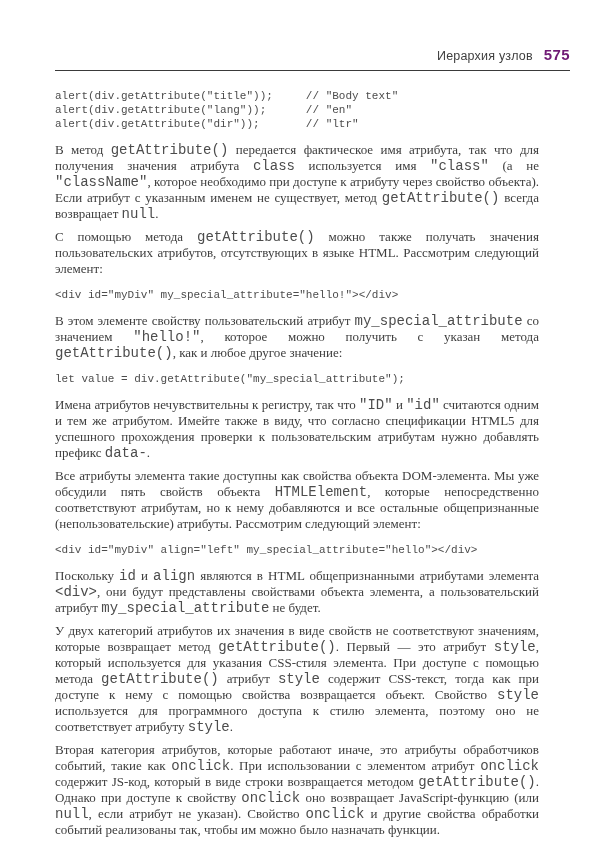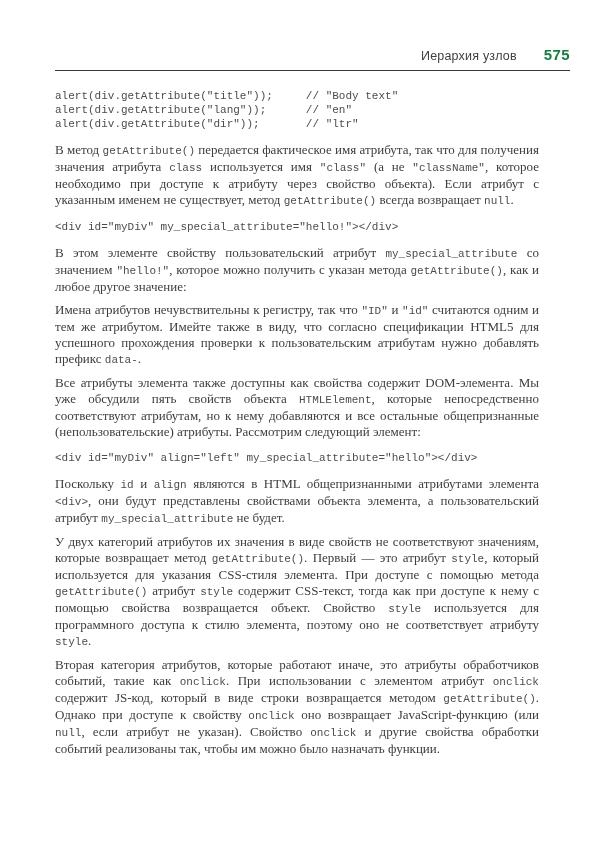--- a/index.html
+++ b/index.html
@@ -12,32 +12,32 @@
     overflow: hidden;
     font-family: "Liberation Serif", serif;
     color: #3d3d3d;
   }
   .page-header { padding: 46px 30px 0 55px; }
   .header-row {
     width: 515px;
     display: flex;
     justify-content: flex-end;
     align-items: baseline;
-    gap: 27px;
+    gap: 11px;
     font-family: "Liberation Sans", sans-serif;
   }
   .running-head {
     font-size: 12.5px;
     color: #3f3f3f;
     letter-spacing: 0.2px;
   }
   .page-number {
     font-size: 15px;
     font-weight: bold;
-    color: #15803d;
+    color: #701a75;
     letter-spacing: 0.4px;
   }
   .header-rule {
     width: 515px;
     height: 1px;
     background: #3a3a3a;
     margin-top: 7px;
   }
   .page-body {
     width: 484px;
@@ -51,42 +51,44 @@
     font-family: "Liberation Mono", monospace;
     font-size: 11px;
     line-height: 14px;
     color: #4c4c4c;
     margin: 11px 0 11px;
     white-space: pre;
     text-align: left;
   }
   .inline-code {
     font-family: "Liberation Mono", monospace;
-    font-size: 11px;
+    font-size: 14px;
     color: #4c4c4c;
   }
 </style>
 </head>
 <body>
 
 <div class="page">
   <header class="page-header">
     <div class="header-row">
       <span class="running-head">Иерархия узлов</span>
       <span class="page-number">575</span>
     </div>
     <div class="header-rule"></div>
   </header>
   <main class="page-body" id="page-body">
       <pre class="code-block">alert(div.getAttribute("title"));     // "Body text"
 alert(div.getAttribute("lang"));      // "en"
 alert(div.getAttribute("dir"));       // "ltr"</pre>
       <p class="para"><span>В метод </span><code class="inline-code">getAttribute()</code><span> передается фактическое имя атрибута, так что для получения значения атрибута </span><code class="inline-code">class</code><span> используется имя </span><code class="inline-code">"class"</code><span> (а не </span><code class="inline-code">"className"</code><span>, которое необходимо при доступе к атрибуту через свойство объекта). Если атрибут с указанным именем не существует, метод </span><code class="inline-code">getAttribute()</code><span> всегда возвращает </span><code class="inline-code">null</code><span>.</span></p>
+      <p class="para"><span>С помощью метода </span><code class="inline-code">getAttribute()</code><span> можно также получать значения пользовательских атрибутов, отсутствующих в языке HTML. Рассмотрим следующий элемент:</span></p>
       <pre class="code-block">&lt;div id="myDiv" my_special_attribute="hello!"&gt;&lt;/div&gt;</pre>
       <p class="para"><span>В этом элементе свойству пользовательский атрибут </span><code class="inline-code">my_special_attribute</code><span> со значением </span><code class="inline-code">"hello!"</code><span>, которое можно получить с указан метода </span><code class="inline-code">getAttribute()</code><span>, как и любое другое значение:</span></p>
+      <pre class="code-block">let value = div.getAttribute("my_special_attribute");</pre>
       <p class="para"><span>Имена атрибутов нечувствительны к регистру, так что </span><code class="inline-code">"ID"</code><span> и </span><code class="inline-code">"id"</code><span> считаются одним и тем же атрибутом. Имейте также в виду, что согласно спецификации HTML5 для успешного прохождения проверки к пользовательским атрибутам нужно добавлять префикс </span><code class="inline-code">data-</code><span>.</span></p>
-      <p class="para"><span>Все атрибуты элемента также доступны как свойства содержит DOM-элемента. Мы уже обсудили пять свойств объекта </span><code class="inline-code">HTMLElement</code><span>, которые непосредственно соответствуют атрибутам, но к нему добавляются и все остальные общепризнанные (непользовательские) атрибуты. Рассмотрим следующий элемент:</span></p>
+      <p class="para"><span>Все атрибуты элемента такие доступны как свойства объекта DOM-элемента. Мы уже обсудили пять свойств объекта </span><code class="inline-code">HTMLElement</code><span>, которые непосредственно соответствуют атрибутам, но к нему добавляются и все остальные общепризнанные (непользовательские) атрибуты. Рассмотрим следующий элемент:</span></p>
       <pre class="code-block">&lt;div id="myDiv" align="left" my_special_attribute="hello"&gt;&lt;/div&gt;</pre>
       <p class="para"><span>Поскольку </span><code class="inline-code">id</code><span> и </span><code class="inline-code">align</code><span> являются в HTML общепризнанными атрибутами элемента </span><code class="inline-code">&lt;div&gt;</code><span>, они будут представлены свойствами объекта элемента, а пользовательский атрибут </span><code class="inline-code">my_special_attribute</code><span> не будет.</span></p>
       <p class="para"><span>У двух категорий атрибутов их значения в виде свойств не соответствуют значениям, которые возвращает метод </span><code class="inline-code">getAttribute()</code><span>. Первый — это атрибут </span><code class="inline-code">style</code><span>, который используется для указания CSS-стиля элемента. При доступе с помощью метода </span><code class="inline-code">getAttribute()</code><span> атрибут </span><code class="inline-code">style</code><span> содержит CSS-текст, тогда как при доступе к нему с помощью свойства возвращается объект. Свойство </span><code class="inline-code">style</code><span> используется для программного доступа к стилю элемента, поэтому оно не соответствует атрибуту </span><code class="inline-code">style</code><span>.</span></p>
       <p class="para"><span>Вторая категория атрибутов, которые работают иначе, это атрибуты обработчиков событий, такие как </span><code class="inline-code">onclick</code><span>. При использовании с элементом атрибут </span><code class="inline-code">onclick</code><span> содержит JS-код, который в виде строки возвращается методом </span><code class="inline-code">getAttribute()</code><span>. Однако при доступе к свойству </span><code class="inline-code">onclick</code><span> оно возвращает JavaScript-функцию (или </span><code class="inline-code">null</code><span>, если атрибут не указан). Свойство </span><code class="inline-code">onclick</code><span> и другие свойства обработки событий реализованы так, чтобы им можно было назначать функции.</span></p>
     </main>
 </div>
 
 </body></html>

